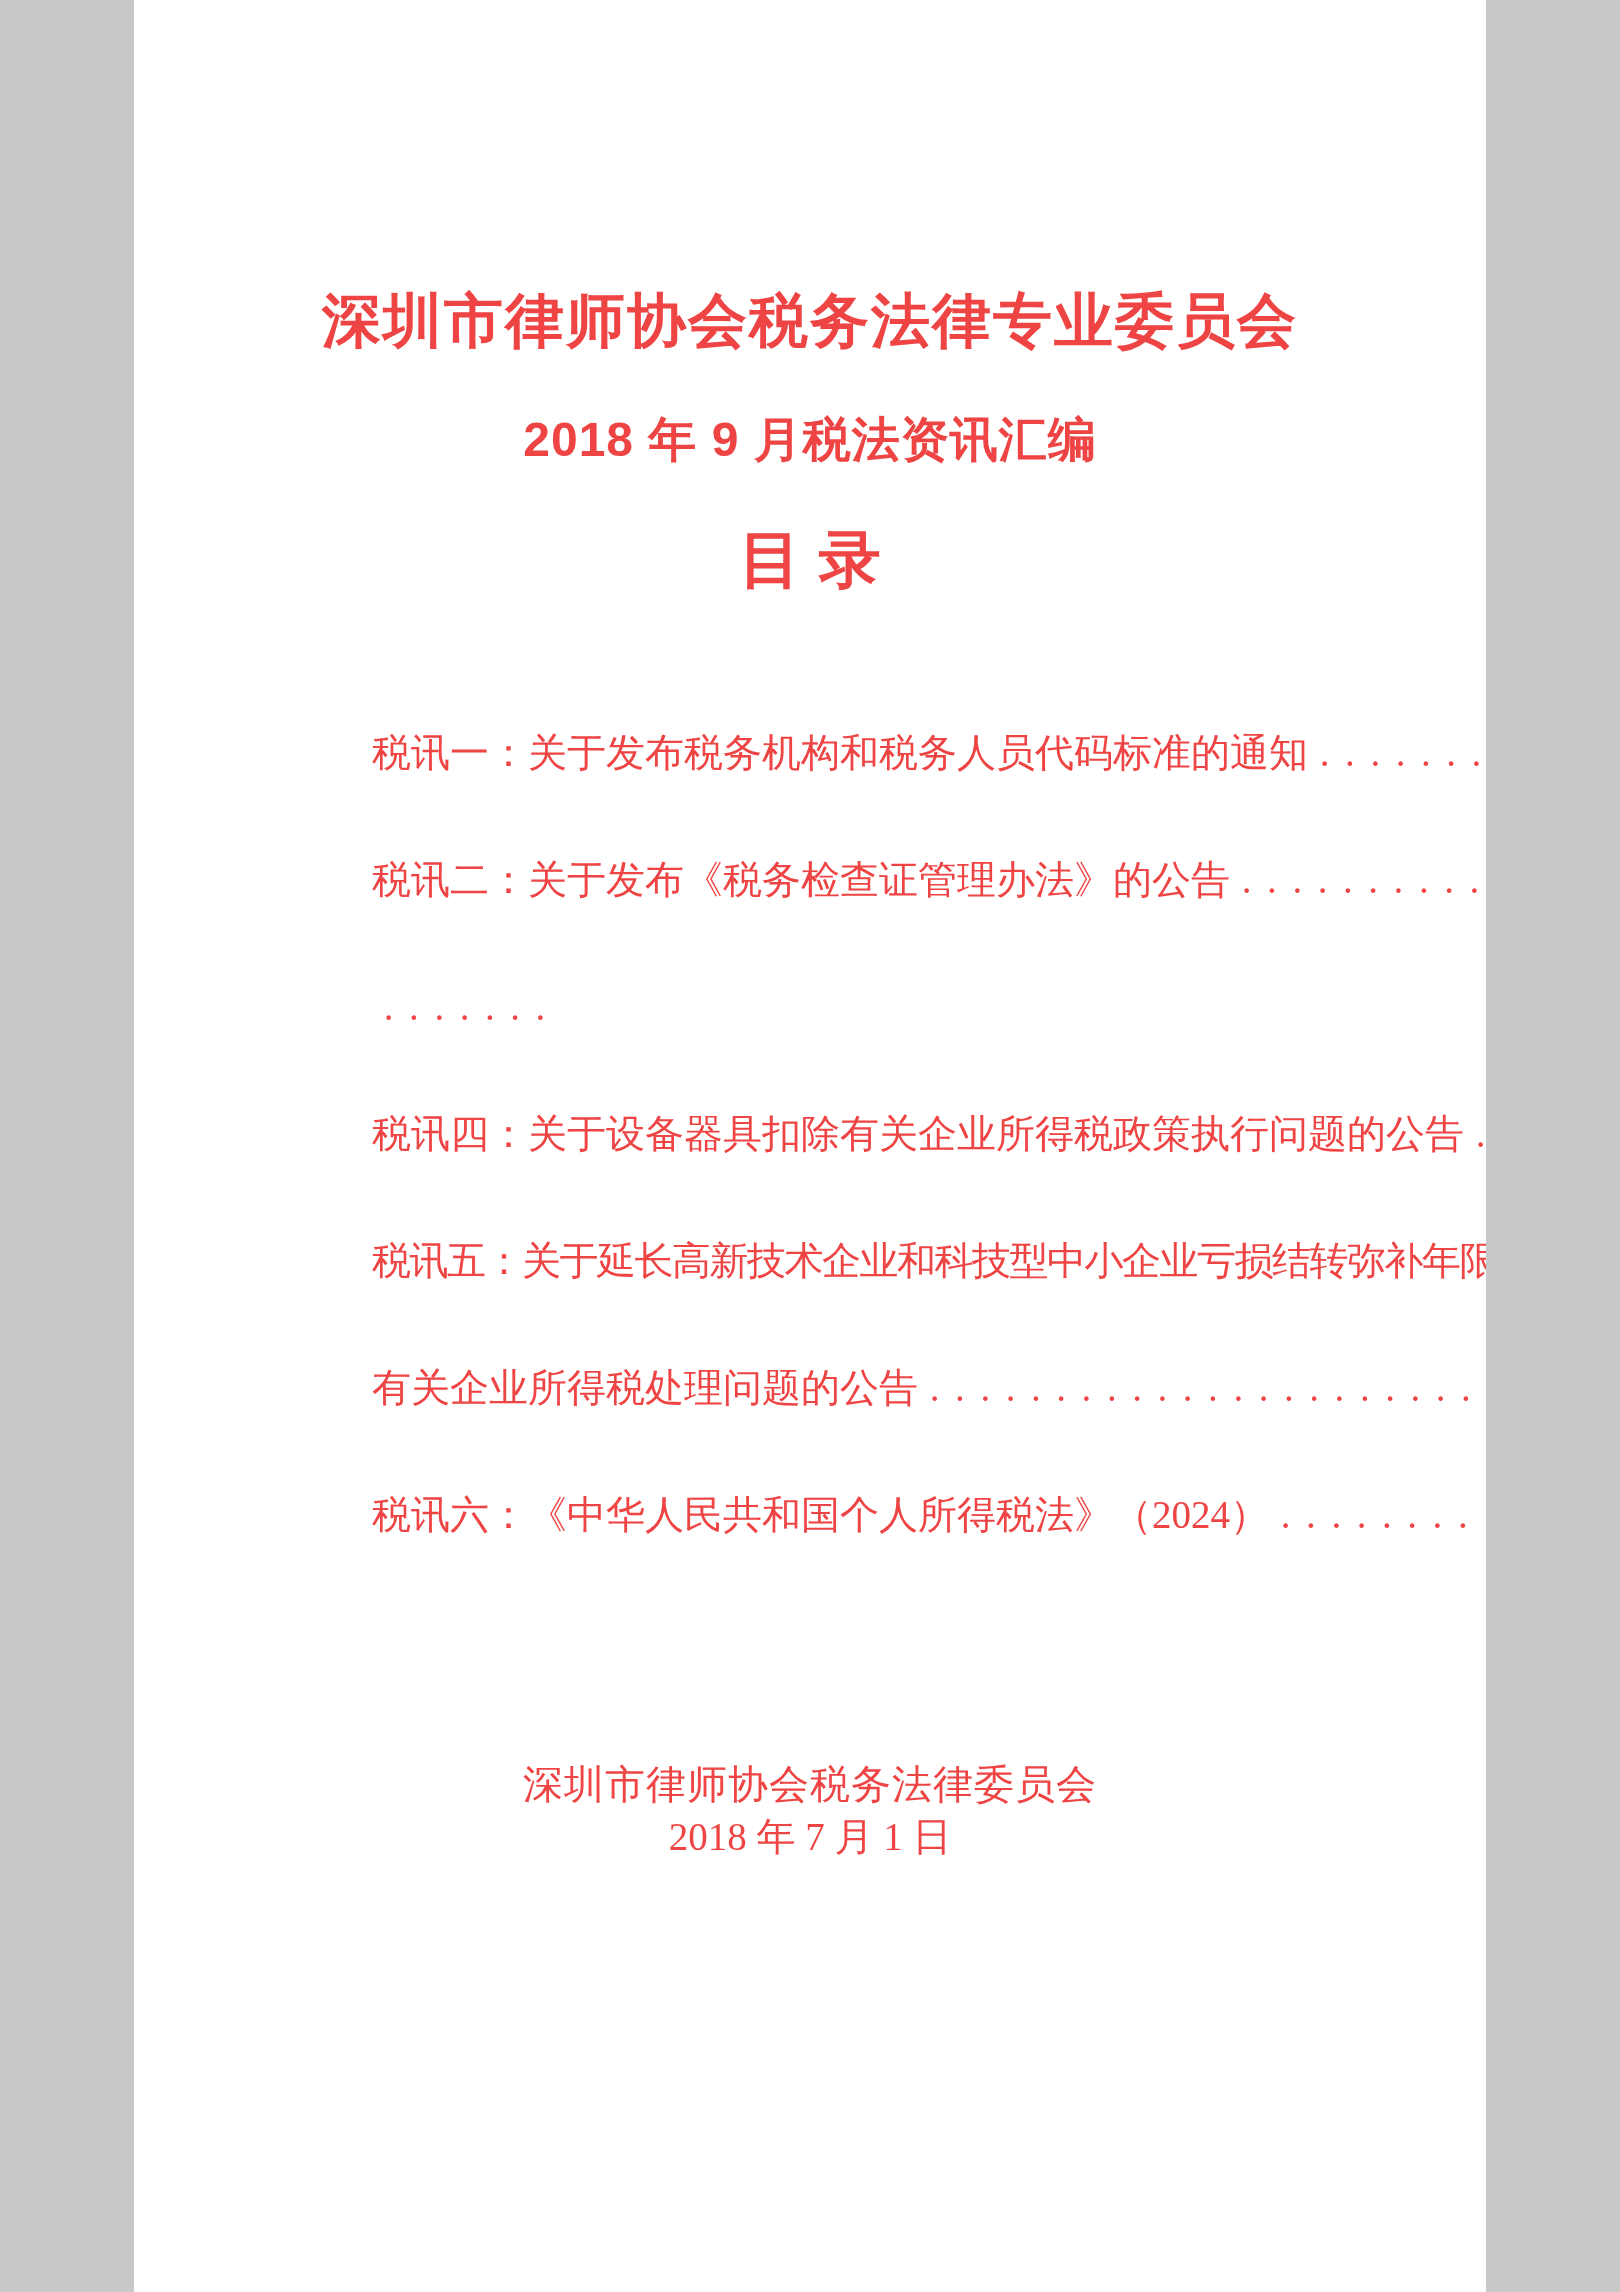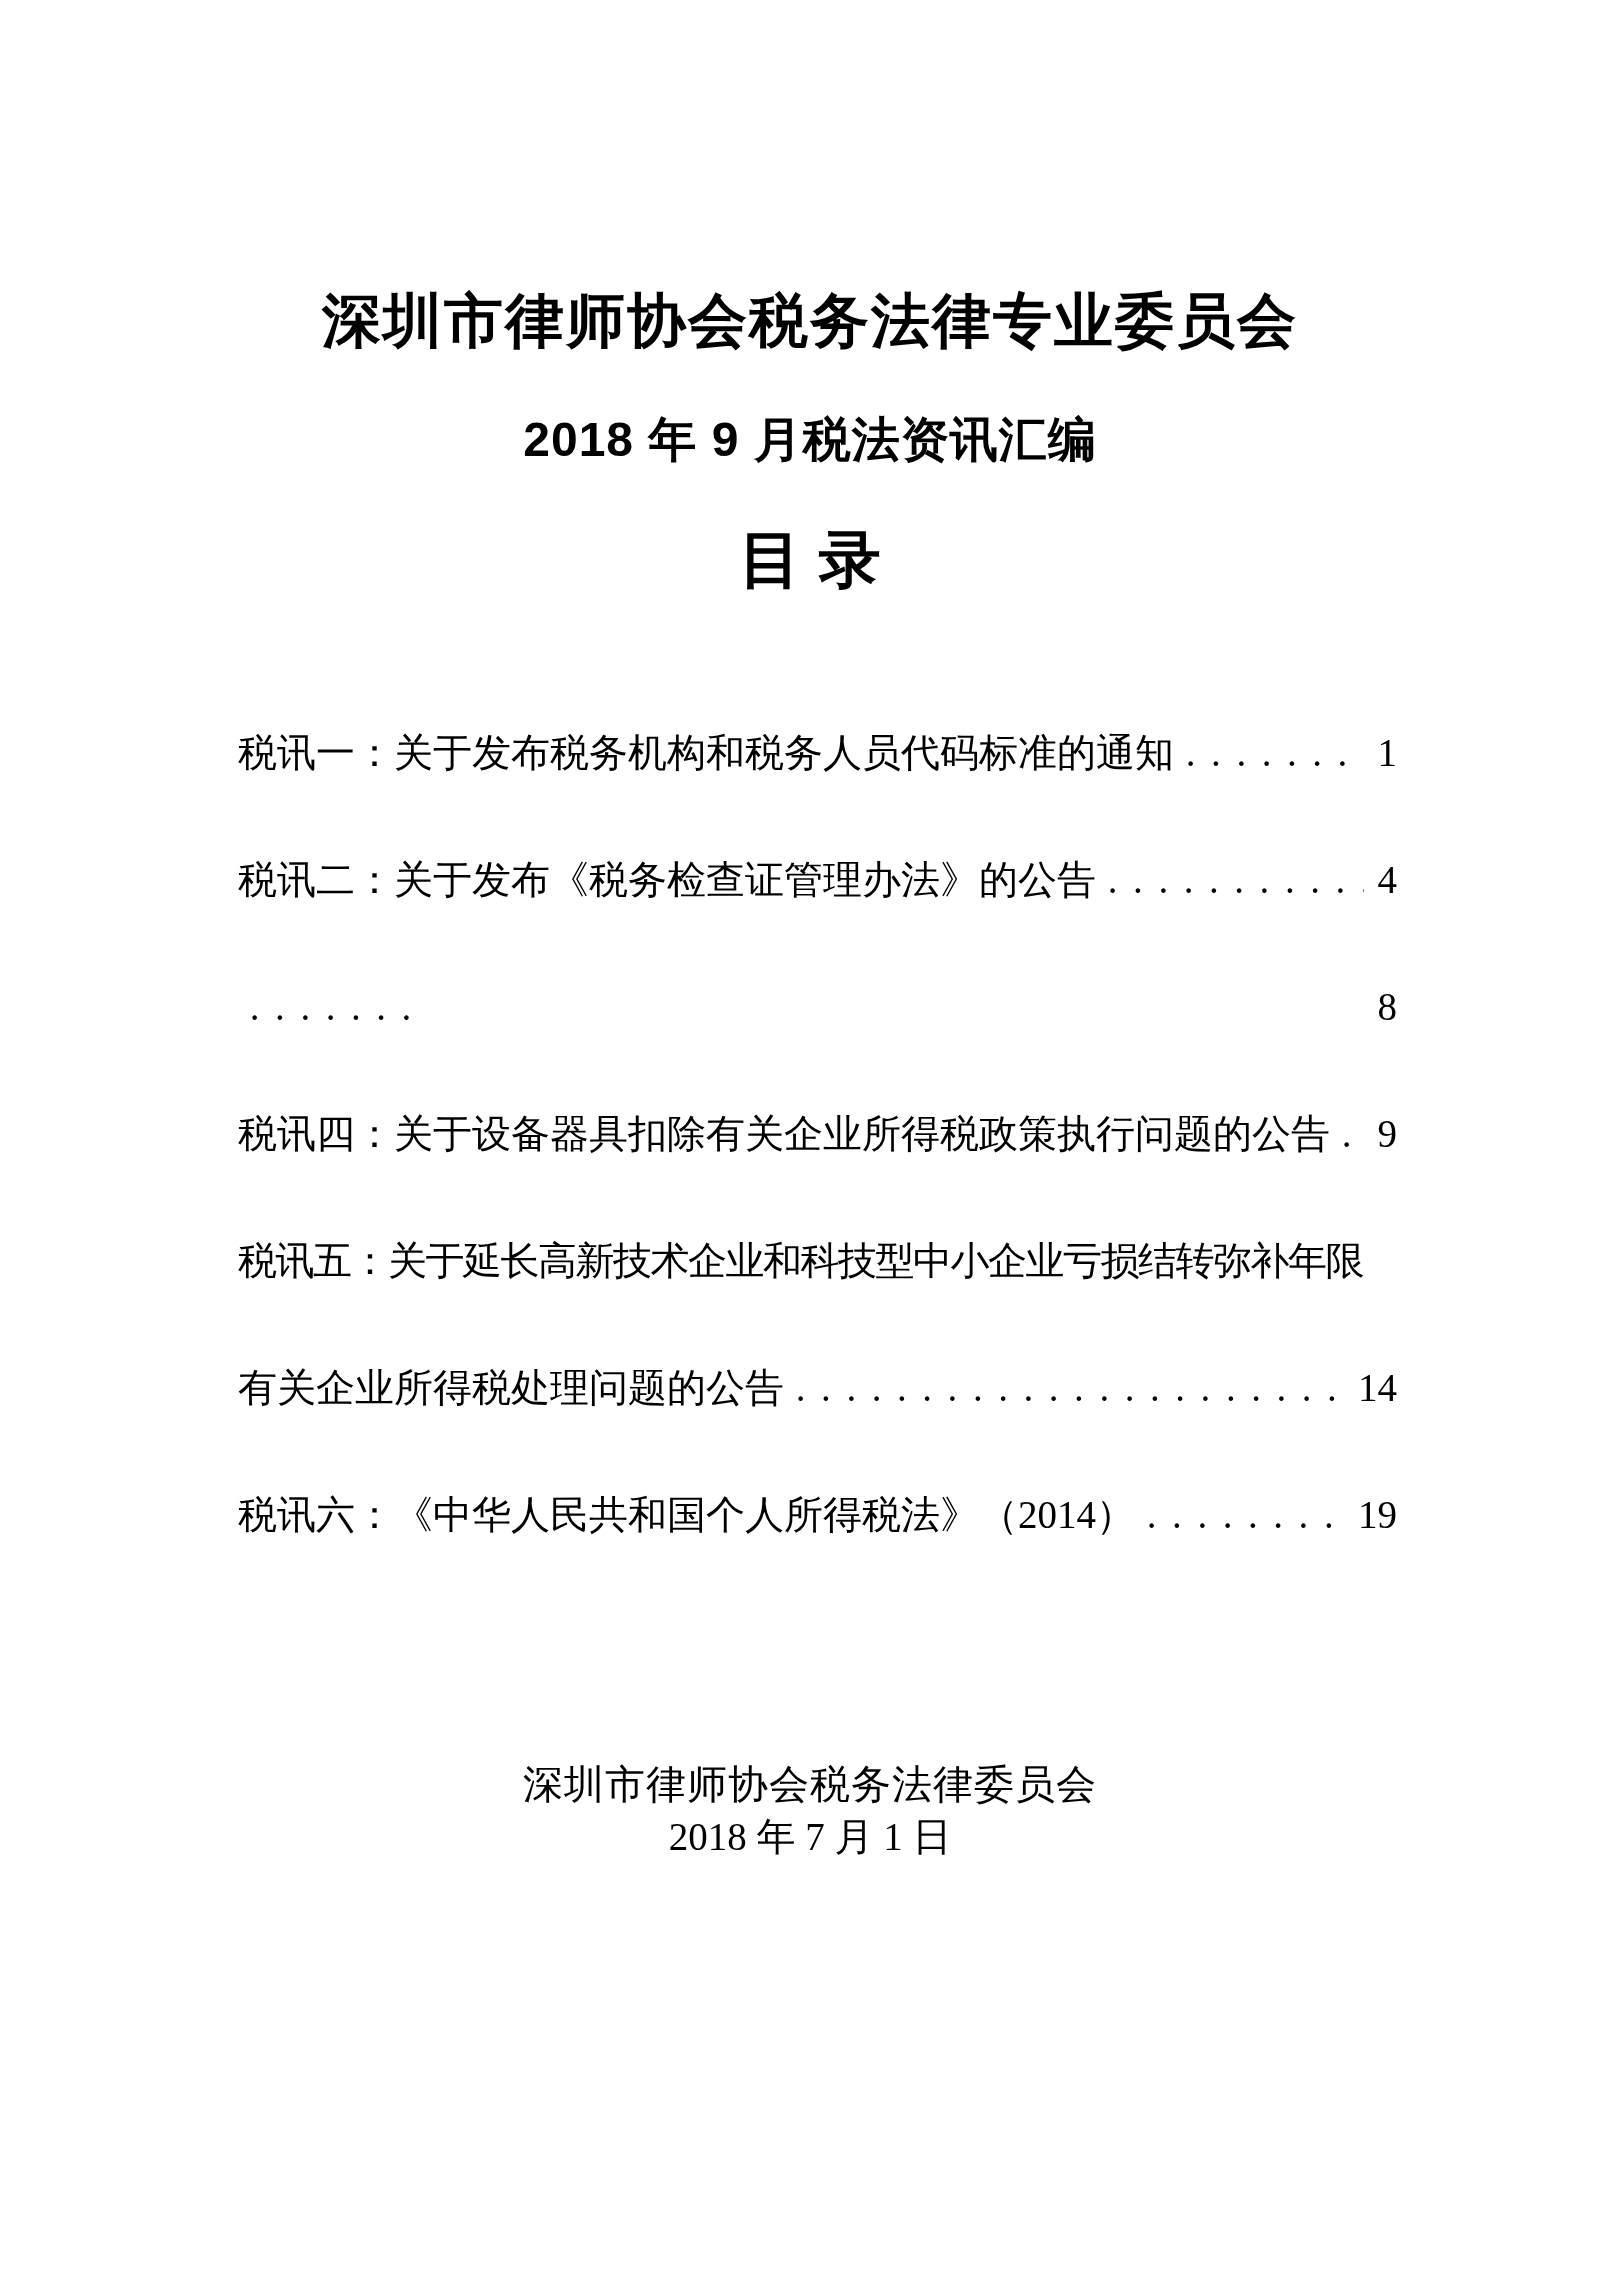--- a/index.html
+++ b/index.html
@@ -2,24 +2,24 @@
 <html><head>
 <meta charset="utf-8">
 <style>
   html, body {
     margin: 0;
     padding: 0;
     background: #c8c8c8;
   }
   .page {
     position: relative;
-    width: 1620px;
+    width: 1352px;
     height: 2293px;
     background: #ffffff;
-    color: #000000;
+    color: #ef4444;
     font-family: "Liberation Serif", serif;
     overflow: hidden;
     margin: 0 auto;
   }
   .heading {
     position: absolute;
     left: 0;
     width: 100%;
     text-align: center;
     font-family: "Liberation Sans", sans-serif;
@@ -134,21 +134,21 @@
       <span class="pagenum"></span>
     </div>
 
     <div class="toc-line">
       <span class="toc-text">有关企业所得税处理问题的公告</span>
       <span class="dots">. . . . . . . . . . . . . . . . . . . . . . . . . . . .</span>
       <span class="pagenum">14</span>
     </div>
 
     <div class="toc-line">
-      <span class="toc-text">税讯六：《中华人民共和国个人所得税法》（2014）</span>
+      <span class="toc-text">税讯六：《中华人民共和国个人所得税法》（2024）</span>
       <span class="dots">. . . . . . . . . . . .</span>
       <span class="pagenum">19</span>
     </div>
 
   </div>
 
   <div class="footer-line footer-org">深圳市律师协会税务法律委员会</div>
 
   <div class="footer-line footer-date">2018 年 7 月 1 日</div>
 

